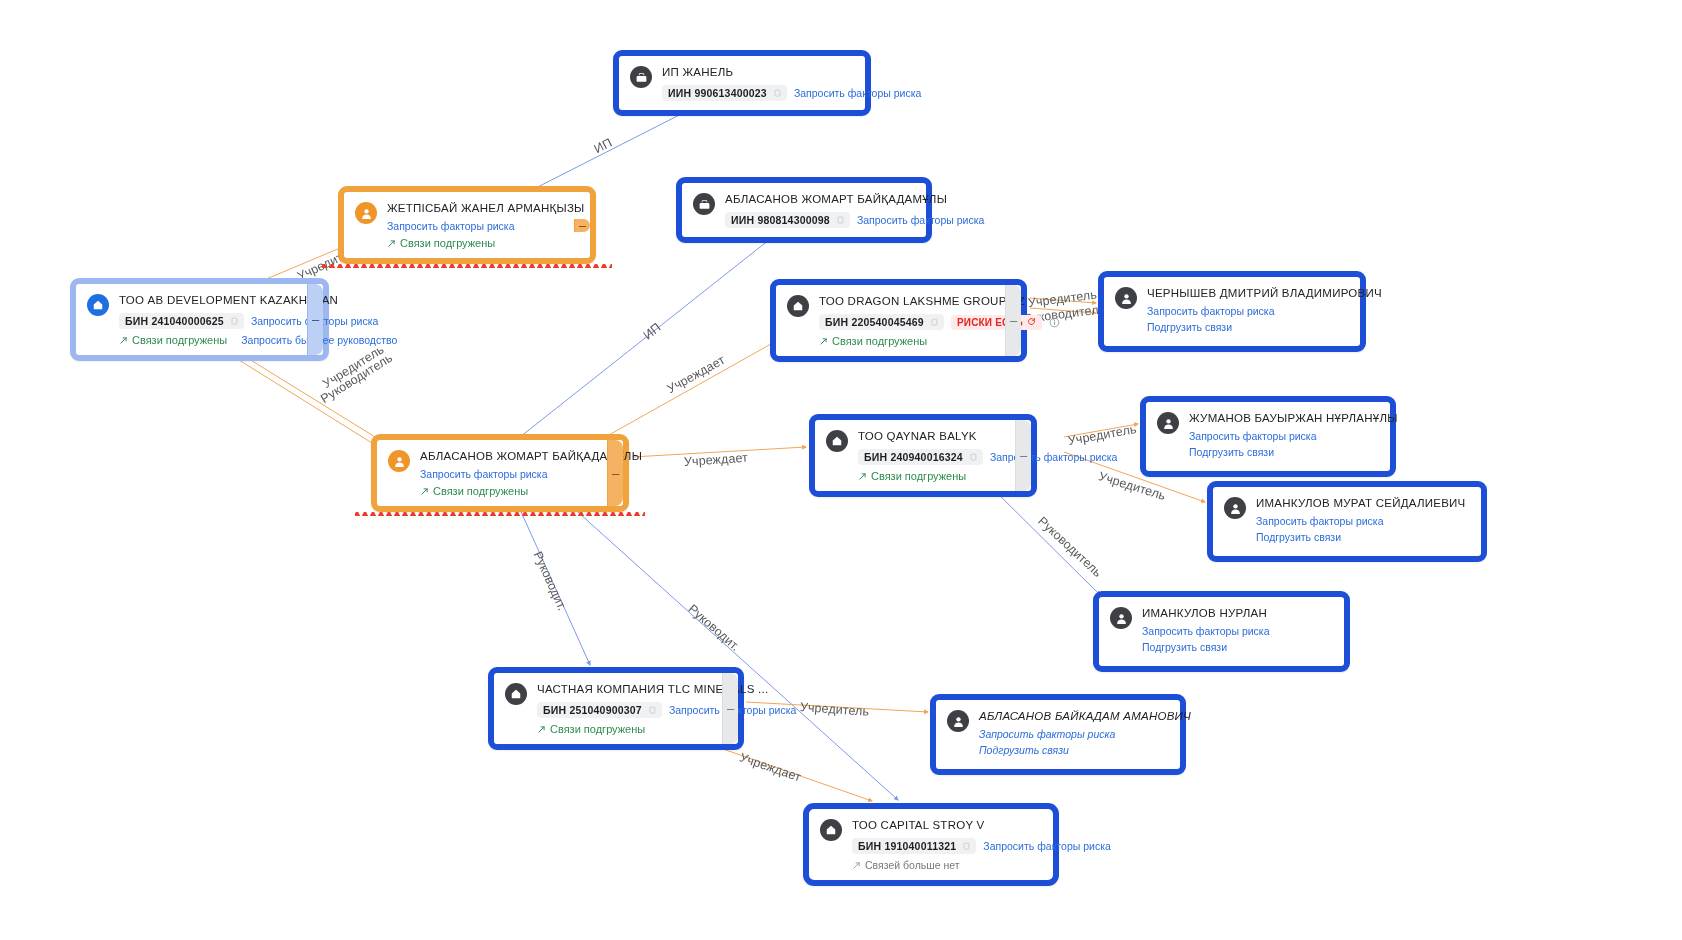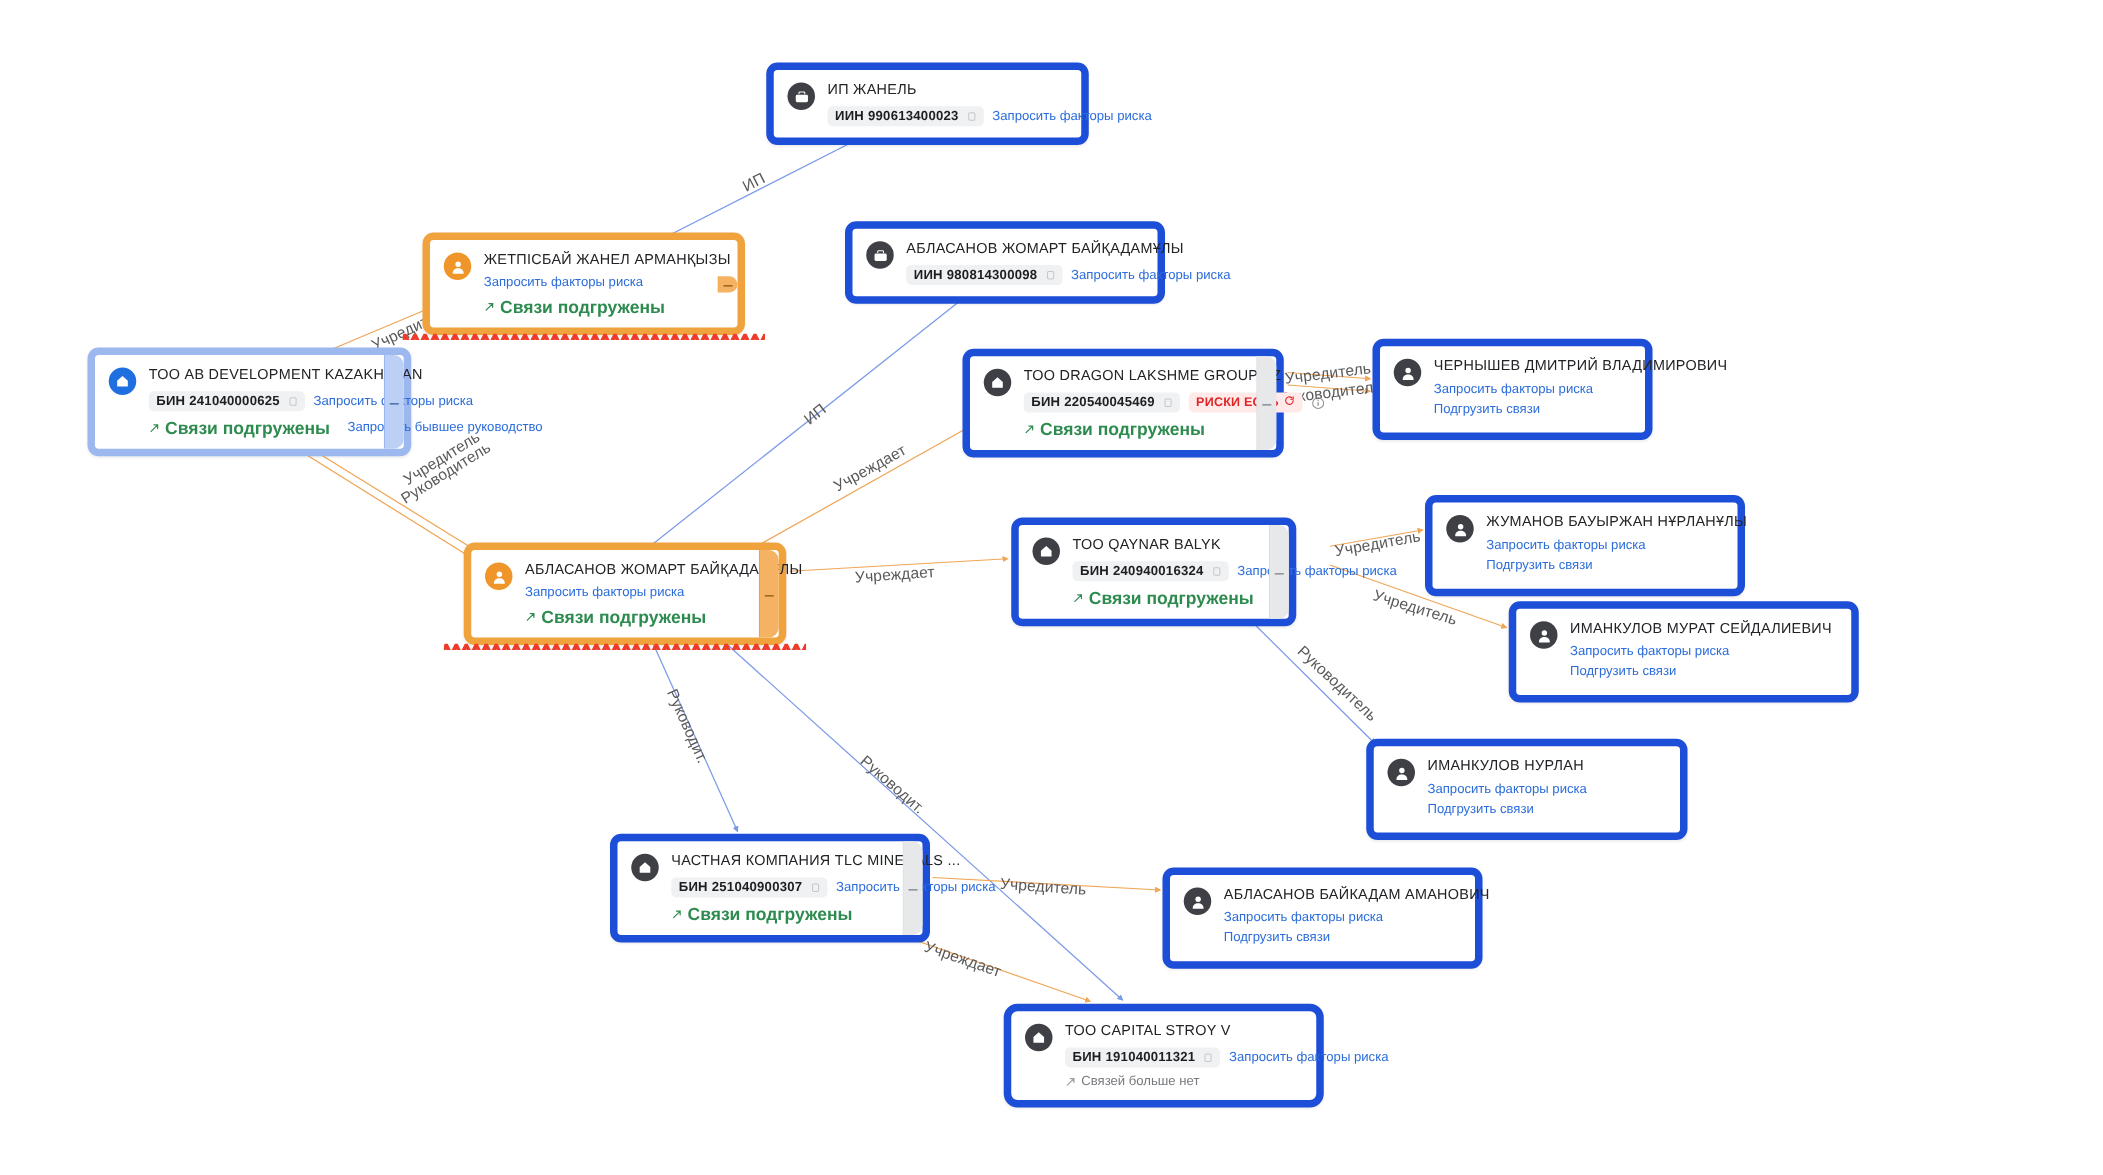--- a/index.html
+++ b/index.html
@@ -99,23 +99,23 @@
     letter-spacing: .2px;
     display: inline-flex; align-items: center; gap: 4px;
   }
   .info-ic { color: #8c8f94; display:block; }
   .row3 {
     margin-top: 5px;
     display: flex; align-items: center; gap: 14px;
     white-space: nowrap;
   }
   .loaded {
-    font-size: 14px;
+    font-size: 11px;
     color: #2e8b4f;
-    display: inline-flex; align-items: center; gap: 4px; font-weight: bold;
+    display: inline-flex; align-items: center; gap: 4px;
   }
   .nolinks { font-size: 10.5px; color: #76797e; display:inline-flex; align-items:center; gap:4px; }
   .links-col { margin-top: 5px; }
   .links-col .link { display: block; margin-bottom: 4px; }
   
   .handle {
     flex: 0 0 16px;
     border-left: 1px solid #dcdde0;
     border-radius: 0 8px 8px 0;
     display: flex; align-items: center; justify-content: center;
@@ -331,21 +331,21 @@
                 <svg width="9" height="9" viewBox="0 0 24 24">
                   <path d="M5 19 19 5M11 5h8v8" fill="none" stroke="#2e8b4f" stroke-width="2.6" stroke-linecap="round"></path>
                 </svg>
                 <span>Связи подгружены</span>
               </span>
             </div>
           </span>
         </div>
         <div class="handle h-grey">–</div>
       </div>
-      <div class="node" style="left: 1098px; top: 271px; width: 224px; min-height: 53px;">
+      <div class="node" style="left: 1098px; top: 271px; width: 268px; min-height: 53px;">
         <div class="node-body">
           <span class="avatar av-grey">
             <svg width="13" height="13" viewBox="0 0 24 24">
               <circle cx="12" cy="8" r="4" fill="#fff"></circle>
               <path fill="#fff" d="M4 21c0-4.4 3.6-7 8-7s8 2.6 8 7v1H4v-1z"></path>
             </svg>
           </span>
           <span class="node-main">
             <div class="node-title">ЧЕРНЫШЕВ ДМИТРИЙ ВЛАДИМИРОВИЧ</div>
             <div class="links-col">
@@ -491,21 +491,21 @@
                 <svg width="9" height="9" viewBox="0 0 24 24">
                   <path d="M5 19 19 5M11 5h8v8" fill="none" stroke="#2e8b4f" stroke-width="2.6" stroke-linecap="round"></path>
                 </svg>
                 <span>Связи подгружены</span>
               </span>
             </div>
           </span>
         </div>
         <div class="handle h-grey">–</div>
       </div>
-      <div class="node" style="left: 930px; top: 694px; width: 256px; min-height: 53px;">
+      <div class="node" style="left: 930px; top: 694px; width: 256px; min-height: 53px; font-style: italic;">
         <div class="node-body">
           <span class="avatar av-grey">
             <svg width="13" height="13" viewBox="0 0 24 24">
               <circle cx="12" cy="8" r="4" fill="#fff"></circle>
               <path fill="#fff" d="M4 21c0-4.4 3.6-7 8-7s8 2.6 8 7v1H4v-1z"></path>
             </svg>
           </span>
           <span class="node-main">
             <div class="node-title">АБЛАСАНОВ БАЙКАДАМ АМАНОВИЧ</div>
             <div class="links-col">

